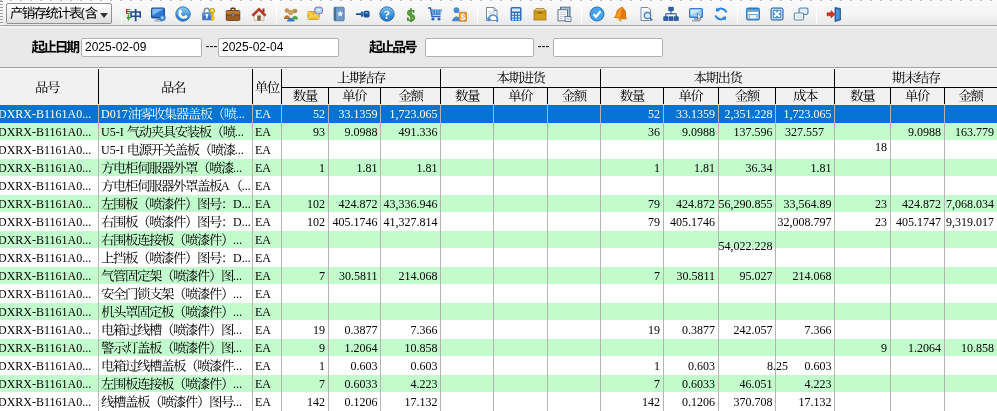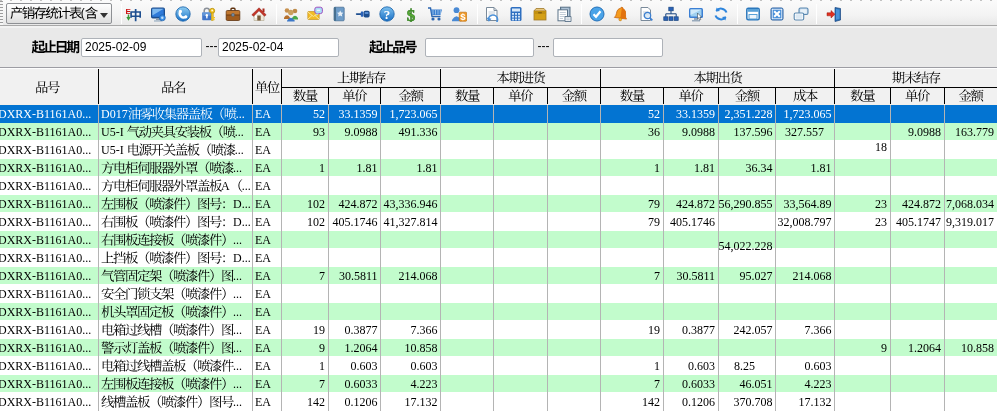--- a/index.html
+++ b/index.html
@@ -566,21 +566,21 @@
 <span class="dt" style="right:56.0px;top:339.2px;">1.2064</span>
 <span class="dt" style="right:3.0px;top:339.2px;">10.858</span>
 <span class="dt" style="left:-2.0px;top:357.2px;">DXRX-B1161A0...</span>
 <span class="dt" style="left:233.0px;top:357.2px;">...</span>
 <span class="dt" style="left:255.0px;top:357.2px;">EA</span>
 <span class="dt" style="right:672.0px;top:357.2px;">1</span>
 <span class="dt" style="right:619.5px;top:357.2px;">0.603</span>
 <span class="dt" style="right:559.5px;top:357.2px;">0.603</span>
 <span class="dt" style="right:337.0px;top:357.2px;">1</span>
 <span class="dt" style="right:282.0px;top:357.2px;">0.603</span>
-<span class="dt" style="right:242px;top:357.2px;margin-left:32px;">8.25</span>
+<span class="dt" style="right:209px;top:357.2px;margin-left:32px;">8.25</span>
 <span class="dt" style="right:165.5px;top:357.2px;">0.603</span>
 <span class="dt" style="left:-2.0px;top:375.2px;">DXRX-B1161A0...</span>
 <span class="dt" style="left:233.0px;top:375.2px;">...</span>
 <span class="dt" style="left:255.0px;top:375.2px;">EA</span>
 <span class="dt" style="right:672.0px;top:375.2px;">7</span>
 <span class="dt" style="right:619.5px;top:375.2px;">0.6033</span>
 <span class="dt" style="right:559.5px;top:375.2px;">4.223</span>
 <span class="dt" style="right:337.0px;top:375.2px;">7</span>
 <span class="dt" style="right:282.0px;top:375.2px;">0.6033</span>
 <span class="dt" style="right:224.5px;top:375.2px;">46.051</span>

